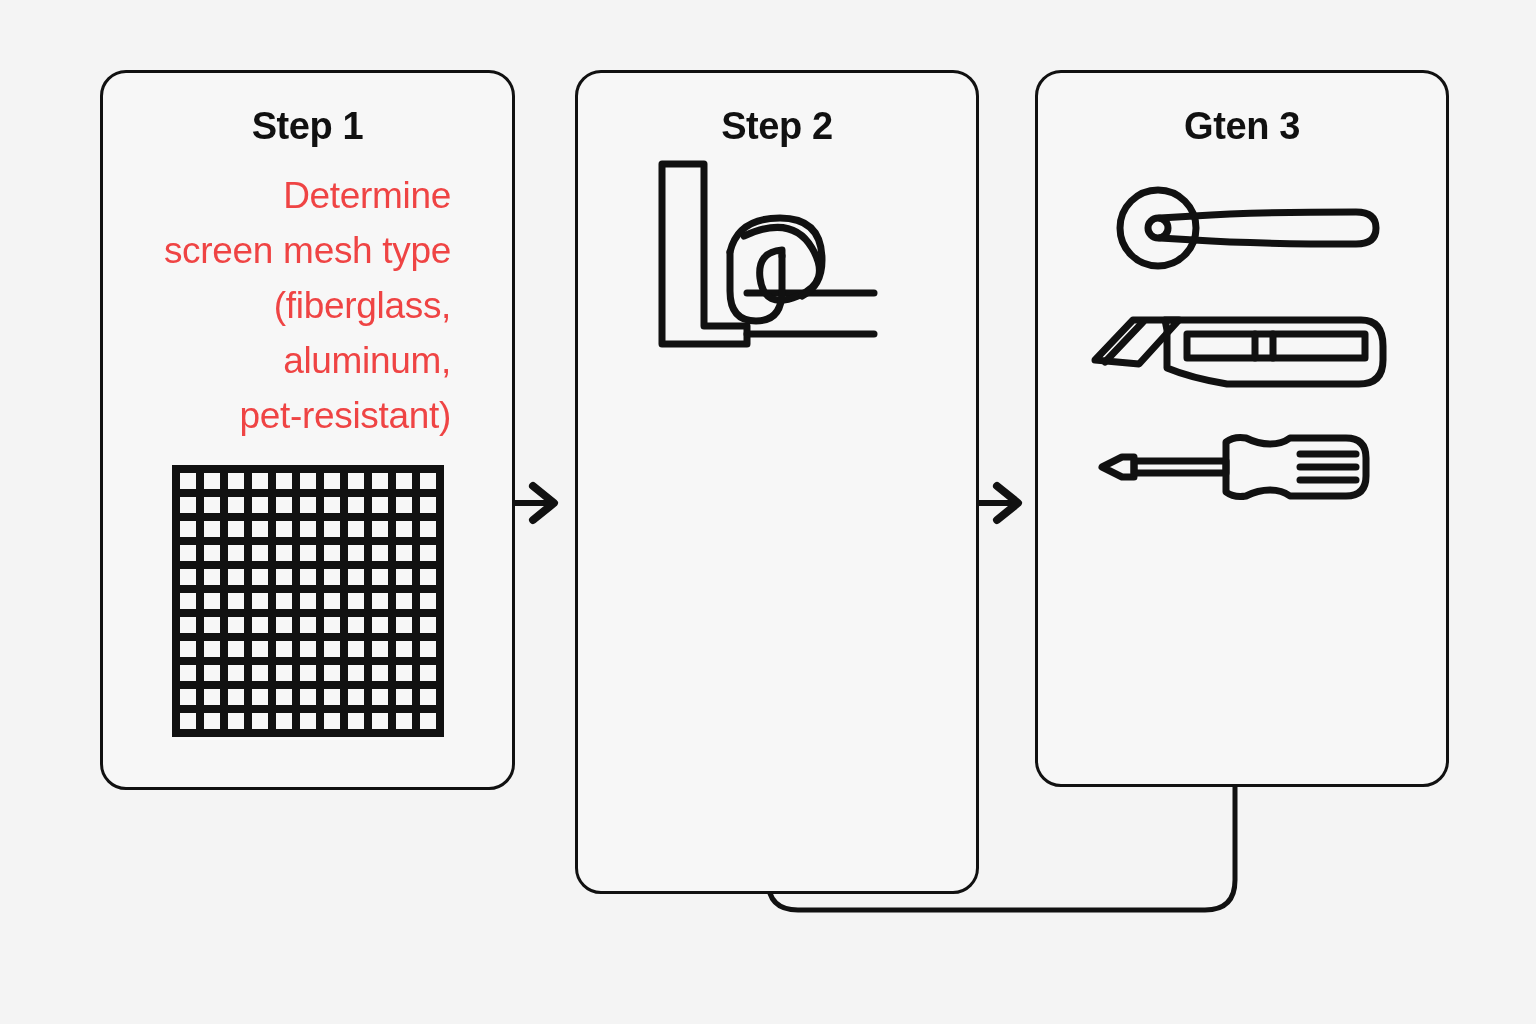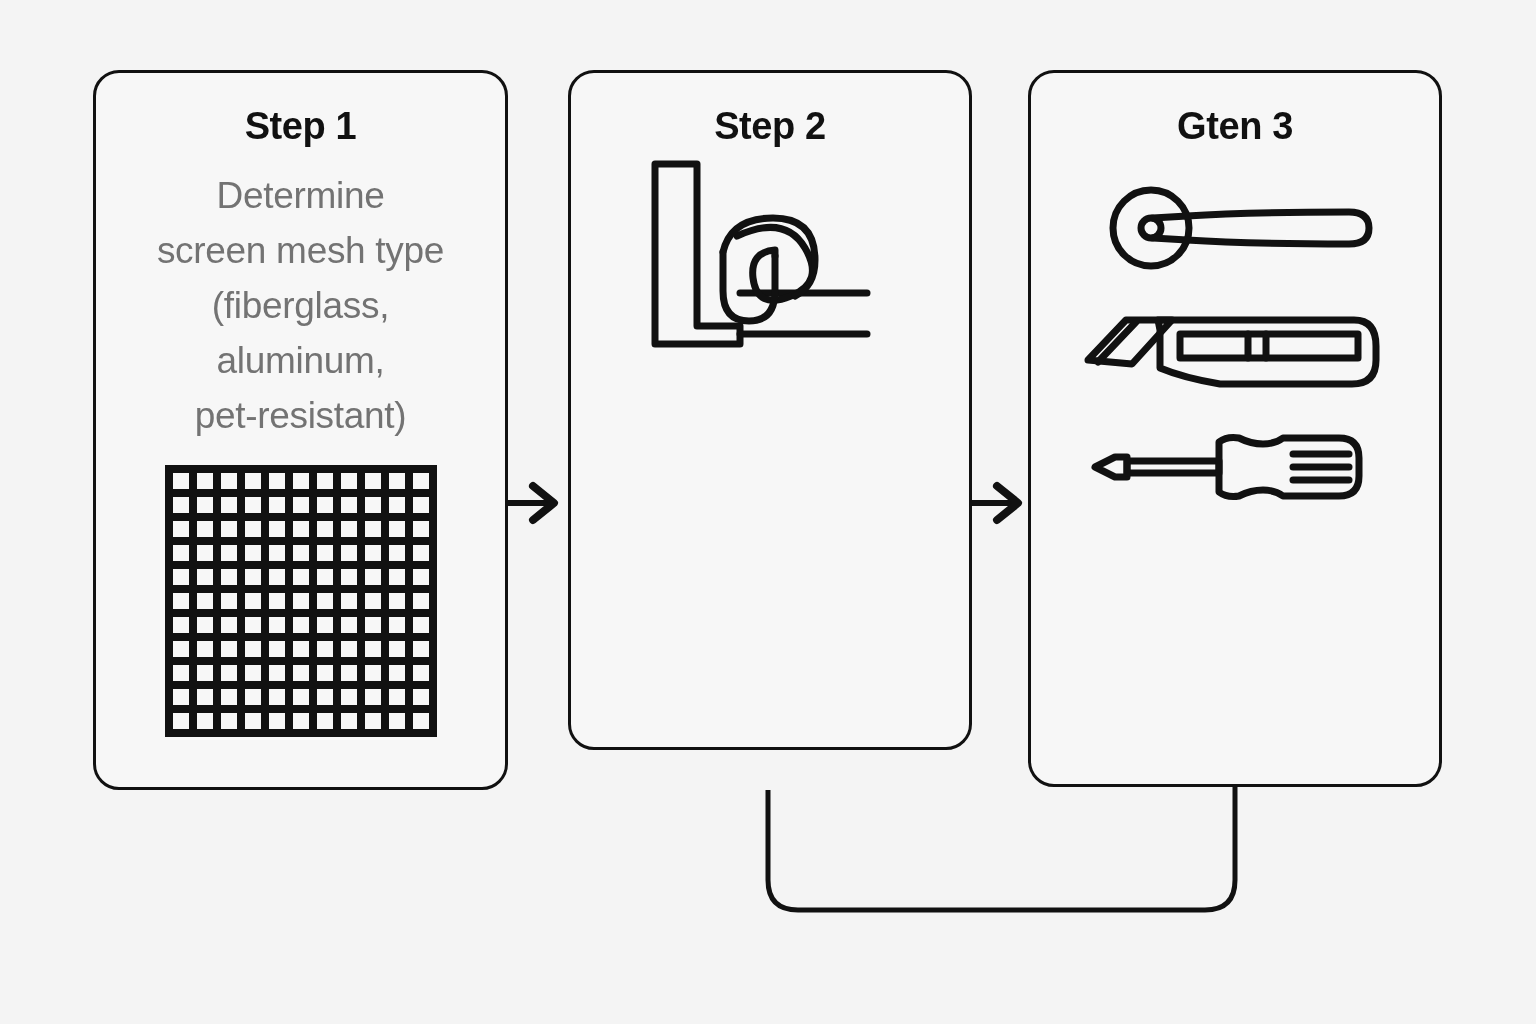--- a/index.html
+++ b/index.html
@@ -32,39 +32,40 @@
   
   .card {
     position: absolute;
     box-sizing: border-box;
     background: #f7f7f7;
     border: 3px solid #111111;
     border-radius: 26px;
     display: flex;
     flex-direction: column;
     align-items: center;
+    margin-left: 7px;
   }
   #card-1 { left: 93px;   top: 70px; width: 415px; height: 720px; }
-  #card-2 { left: 568px;  top: 70px; width: 404px; height: 680px; }
+  #card-2 { left: 568px;  top: 70px; width: 404px; height: 824px; }
   #card-3 { left: 1028px; top: 70px; width: 414px; height: 717px; gap: 26px; }
 
   .card-title {
     font-size: 38px;
     font-weight: bold;
     color: #111111;
     letter-spacing: -0.4px;
     margin-top: 33px;
     text-align: center;
     line-height: 1.1;
   }
   .card-body {
     font-size: 37px;
     font-weight: 400;
-    color: #737373;
-    text-align: center;
+    color: #ef4444;
+    text-align: right;
     line-height: 1.49;
     margin-top: 20px;
     padding: 0 14px;
     letter-spacing: -0.3px;
     white-space: pre-line;
   }
   .card-art {
     flex: 1 1 auto;
     display: flex;
     align-items: center;

